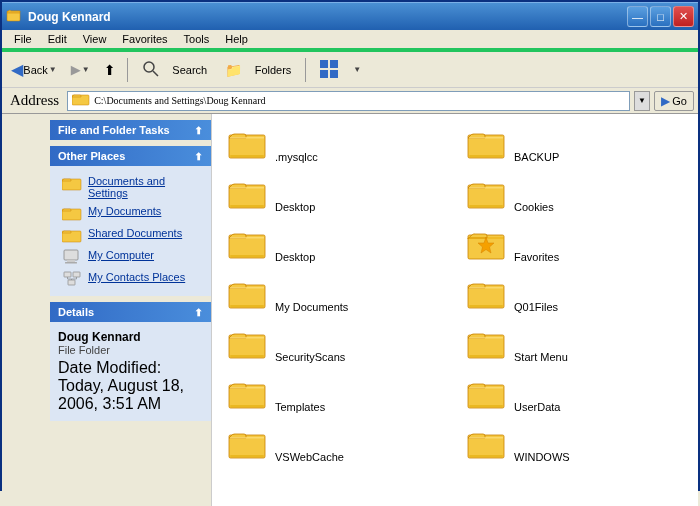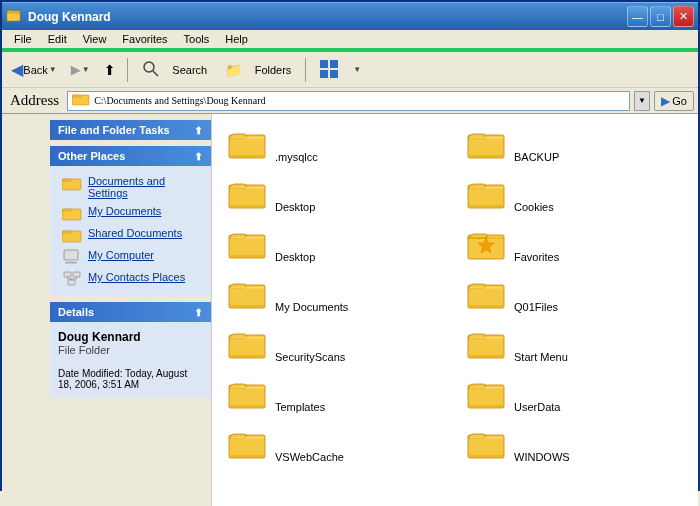--- a/index.html
+++ b/index.html
@@ -129,21 +129,21 @@
       display: flex; gap: 6px;
       padding: 3px 4px; cursor: pointer;
       font-size: 11px; color: #003399;
       text-decoration: underline;
     }
     .place-icon { width: 20px; height: 16px; display: flex; align-items: center; justify-content: center; }
 
     .details-section { background: #dce6f4; padding: 8px; }
     .details-title { font-weight: bold; font-size: 12px; color: #000; }
     .details-subtitle { font-size: 11px; color: #444; }
-    .details-text { font-size: 10px; color: #000; margin-top: 12px; }
+    .details-text { font-size: 16px; color: #000; margin-top: 3px; }
 
     
     .right-panel {
       flex: 1;
       background: white;
       overflow-y: auto;
       padding: 8px;
     }
     .file-grid {
       display: grid;

